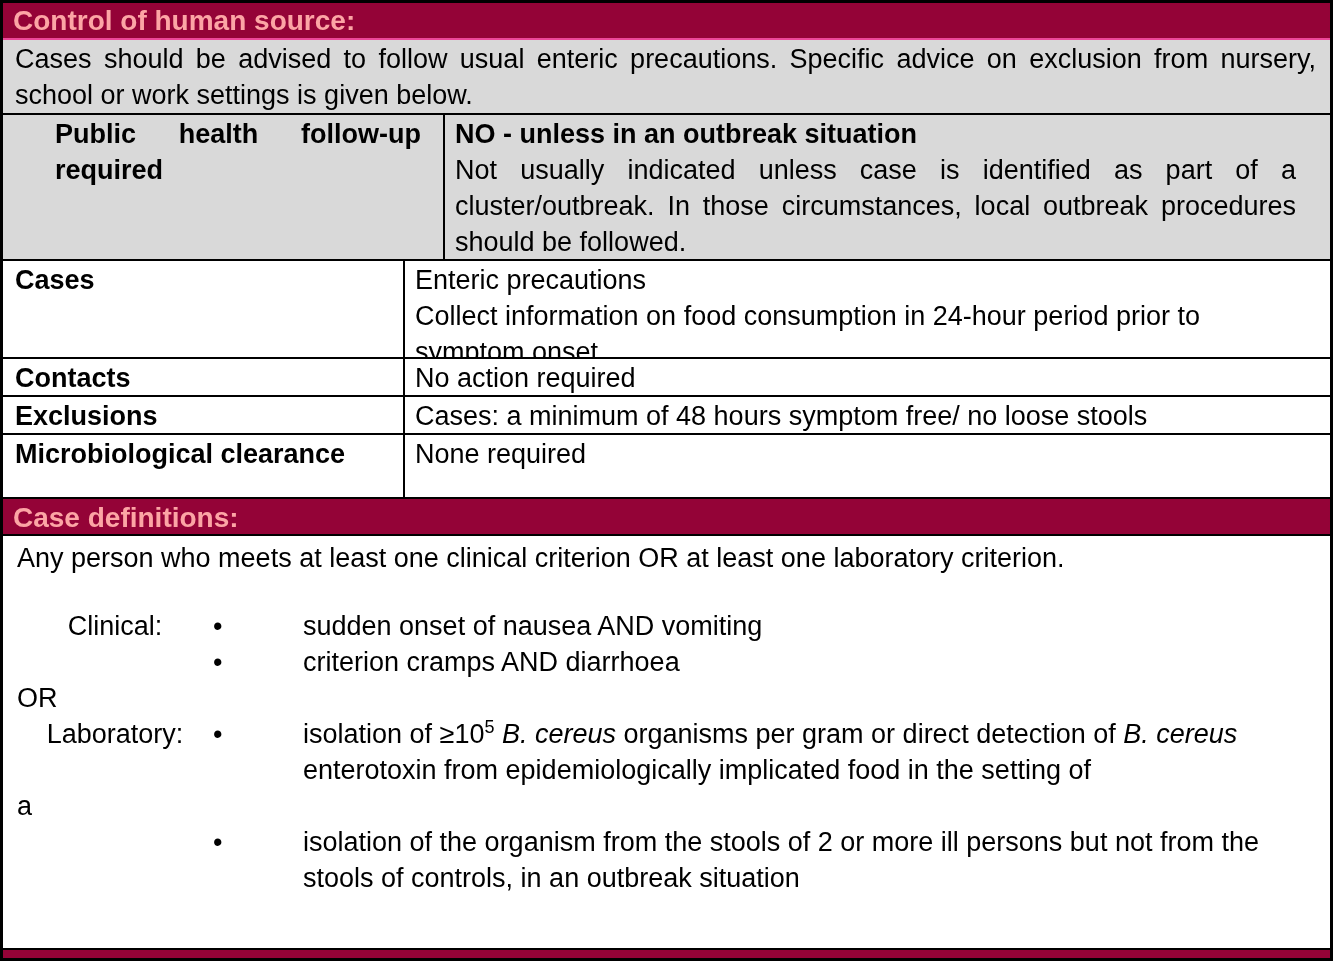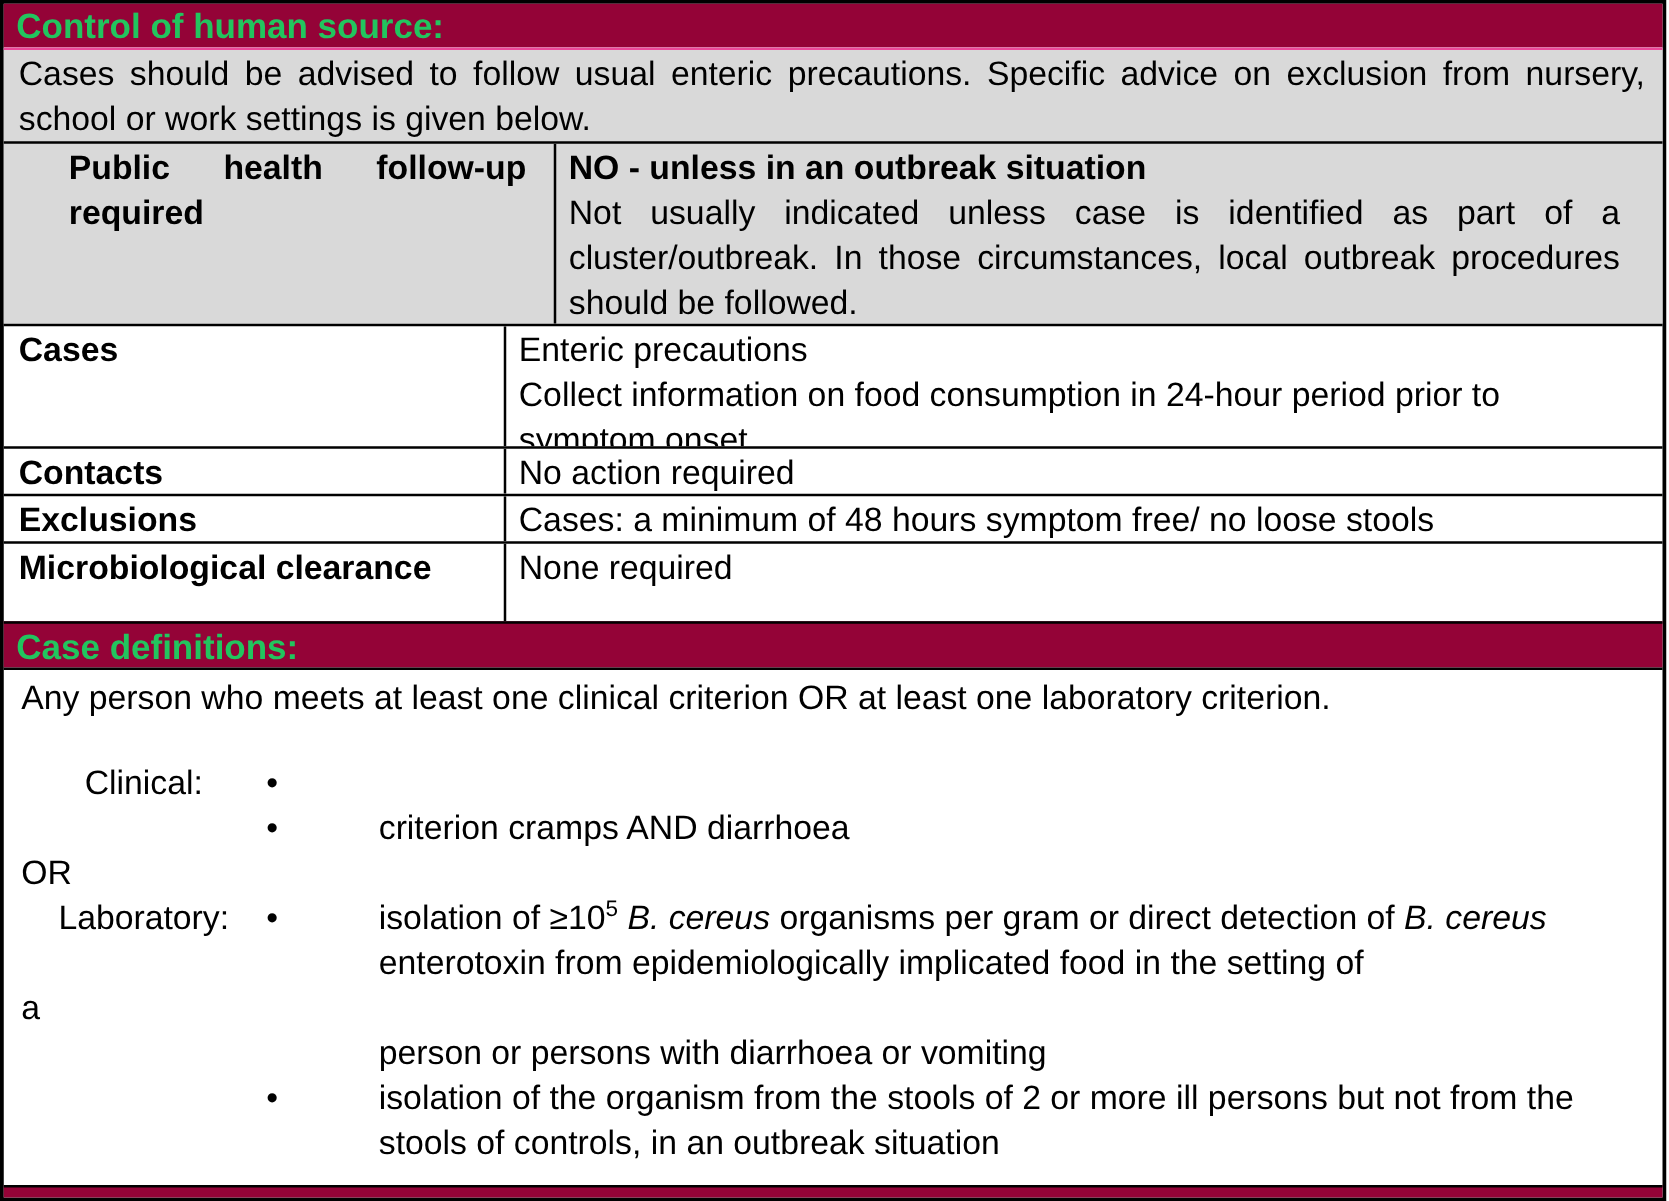--- a/index.html
+++ b/index.html
@@ -11,21 +11,21 @@
     overflow: hidden;
   }
   .doc {
     width: 1333px; height: 961px;
     border: 3px solid #000000;
     display: flex; flex-direction: column;
     background: #ffffff;
   }
   .bar {
     background: #940337;
-    color: #22c55e;
+    color: #fca5a5;
     font-weight: bold;
     font-size: 28px;
     padding: 2px 0 0 10px;
     flex: 0 0 auto;
   }
   .bar1 { height: 35px; line-height: 32px; }
   .bar2 { height: 37px; line-height: 33px; border-top: 2px solid #000; }
   .shaded { background: #d9d9d9; padding-left: 40px; }
   .intro {
     height: 75px;
@@ -132,43 +132,39 @@
     <span>Case definitions:</span>
   </div>
 
   <div class="defs">
 
     <div class="defs-intro">Any person who meets at least one clinical criterion OR at least one laboratory criterion.</div>
 
     <div class="def-grid">
       <div class="def-label">Clinical:</div>
       <div class="def-bullet">•</div>
+      <div class="def-text">sudden onset of nausea AND vomiting</div>
     </div>
 
     <div class="def-grid">
       <div class="def-label"></div>
       <div class="def-bullet">•</div>
       <div class="def-text">criterion cramps AND diarrhoea</div>
     </div>
 
     <div>OR</div>
 
     <div class="def-grid">
       <div class="def-label">Laboratory:</div>
       <div class="def-bullet">•</div>
       <div class="def-text"><span>isolation of ≥10</span><sup>5</sup><span class="italic"> B. cereus</span><span> organisms per gram or direct detection of </span><span class="italic">B. cereus</span><span> enterotoxin from epidemiologically implicated food in the setting of</span></div>
     </div>
 
     <div>a</div>
 
-    <div class="def-grid">
-      <div class="def-label"></div>
-      <div class="def-bullet"></div>
-      <div class="def-text">person or persons with diarrhoea or vomiting</div>
-    </div>
 
     <div class="def-grid">
       <div class="def-label"></div>
       <div class="def-bullet">•</div>
       <div class="def-text">isolation of the organism from the stools of 2 or more ill persons but not from the stools of controls, in an outbreak situation</div>
     </div>
 
   </div>
 
   <div class="stripe"></div>

